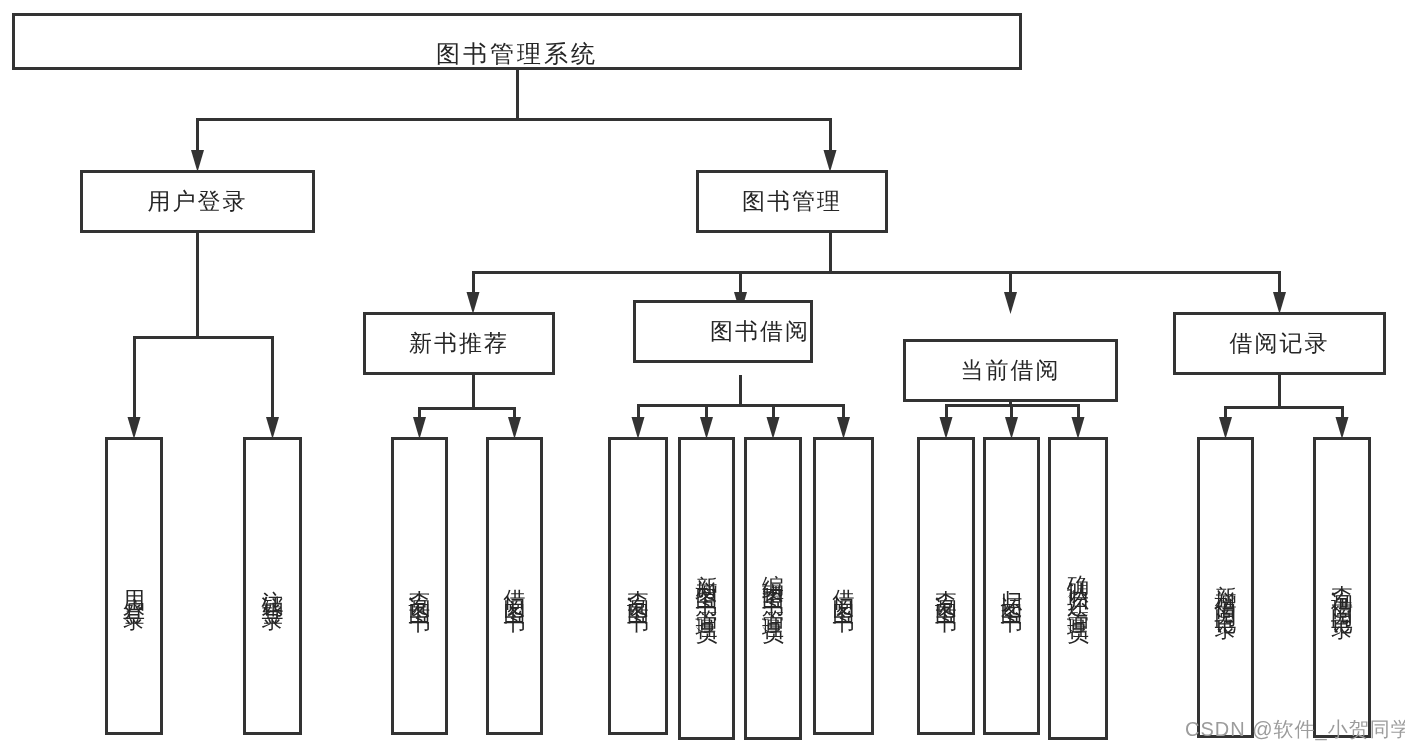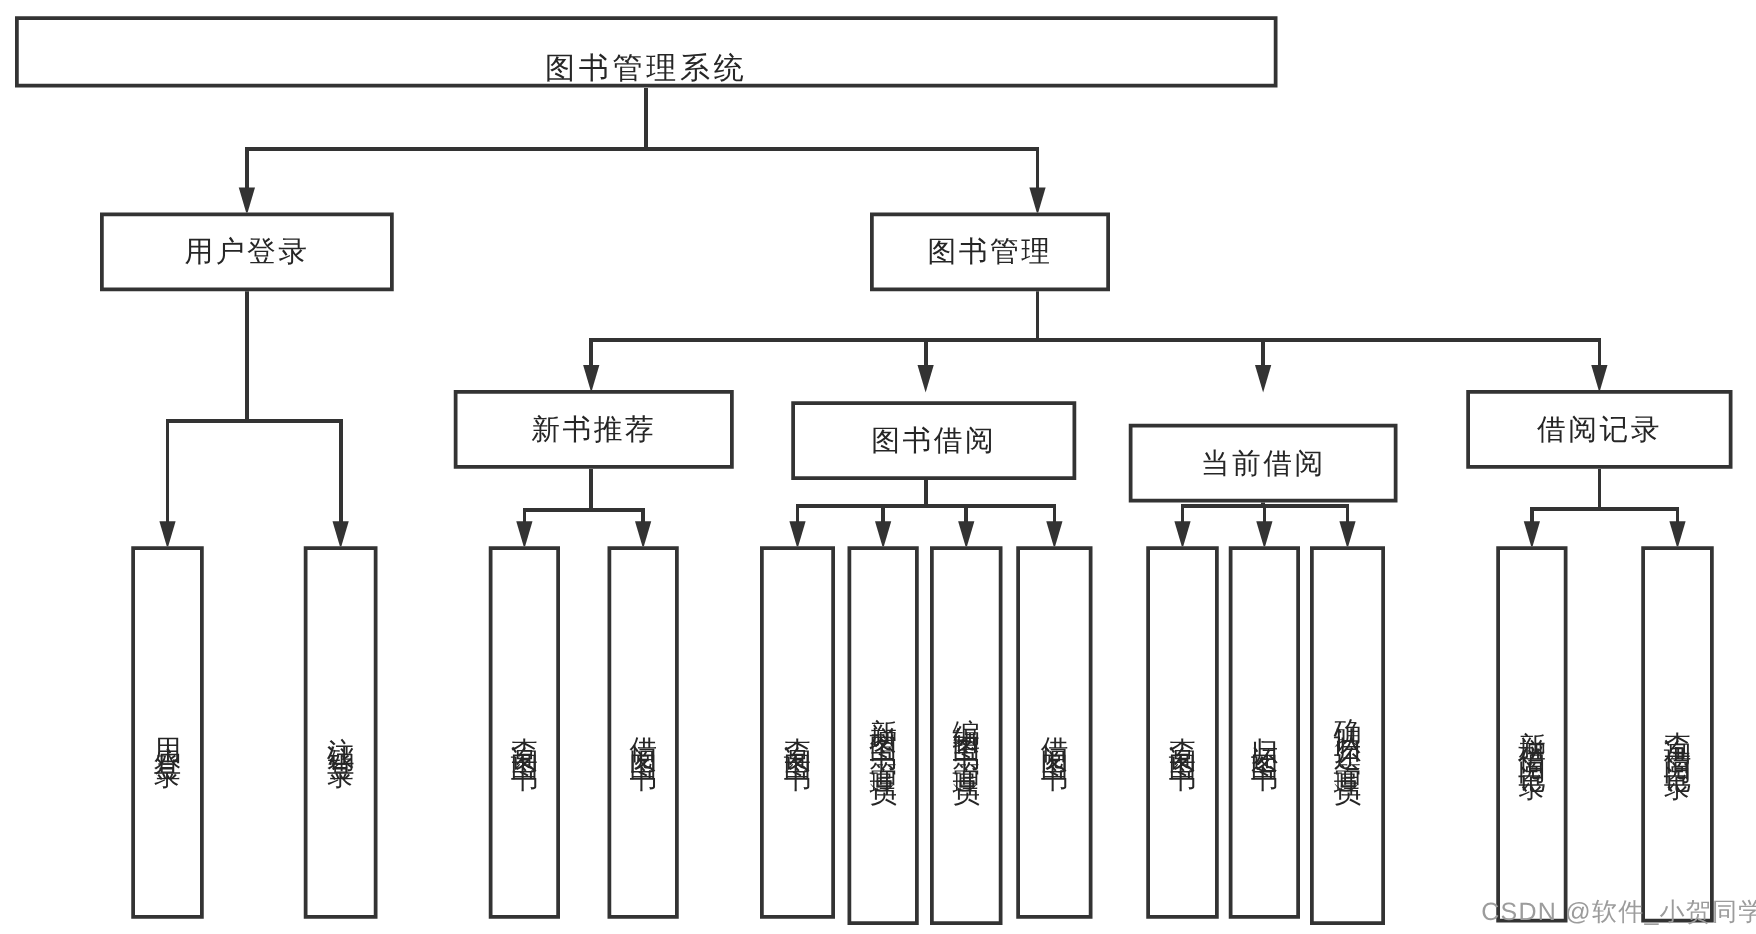--- a/index.html
+++ b/index.html
@@ -124,24 +124,24 @@
   <div id="nodes">
       <div class="node horizontal root" style="left: 12px; top: 13px; width: 1010px; height: 57px;">
         <span class="label">图书管理系统</span>
       </div>
       <div class="node horizontal" style="left: 80px; top: 170px; width: 235px; height: 63px;">
         <span class="label">用户登录</span>
       </div>
       <div class="node horizontal" style="left: 696px; top: 170px; width: 192px; height: 63px;">
         <span class="label">图书管理</span>
       </div>
-      <div class="node horizontal" style="left: 363px; top: 312px; width: 224px; height: 63px;">
+      <div class="node horizontal" style="left: 363px; top: 312px; width: 192px; height: 63px;">
         <span class="label">新书推荐</span>
       </div>
-      <div class="node horizontal" style="left: 633px; top: 321px; width: 228px; height: 63px;">
+      <div class="node horizontal" style="left: 633px; top: 300px; width: 180px; height: 63px; justify-content: flex-end;">
         <span class="label">图书借阅</span>
       </div>
       <div class="node horizontal" style="left: 903px; top: 312px; width: 215px; height: 63px; margin-top: 27px;">
         <span class="label">当前借阅</span>
       </div>
       <div class="node horizontal" style="left: 1173px; top: 312px; width: 213px; height: 63px; text-align: right;">
         <span class="label">借阅记录</span>
       </div>
       <div class="node vertical" style="left: 105px; top: 437px; width: 58px; height: 298px;">
         <span class="label">用户登录</span>

